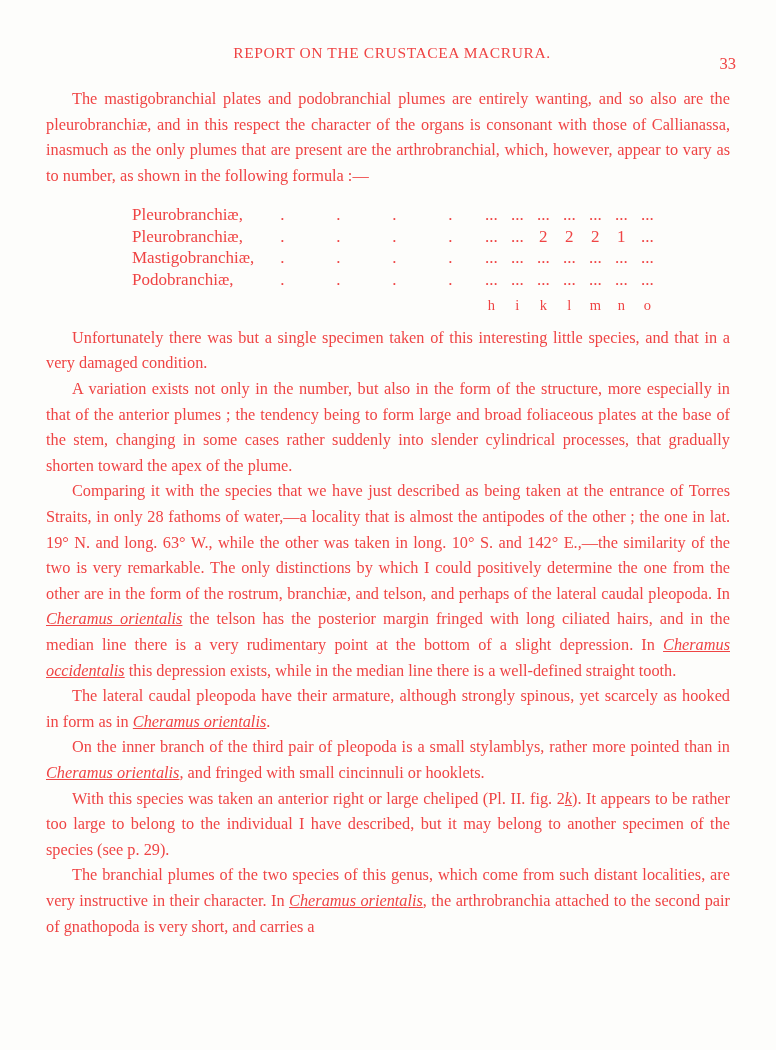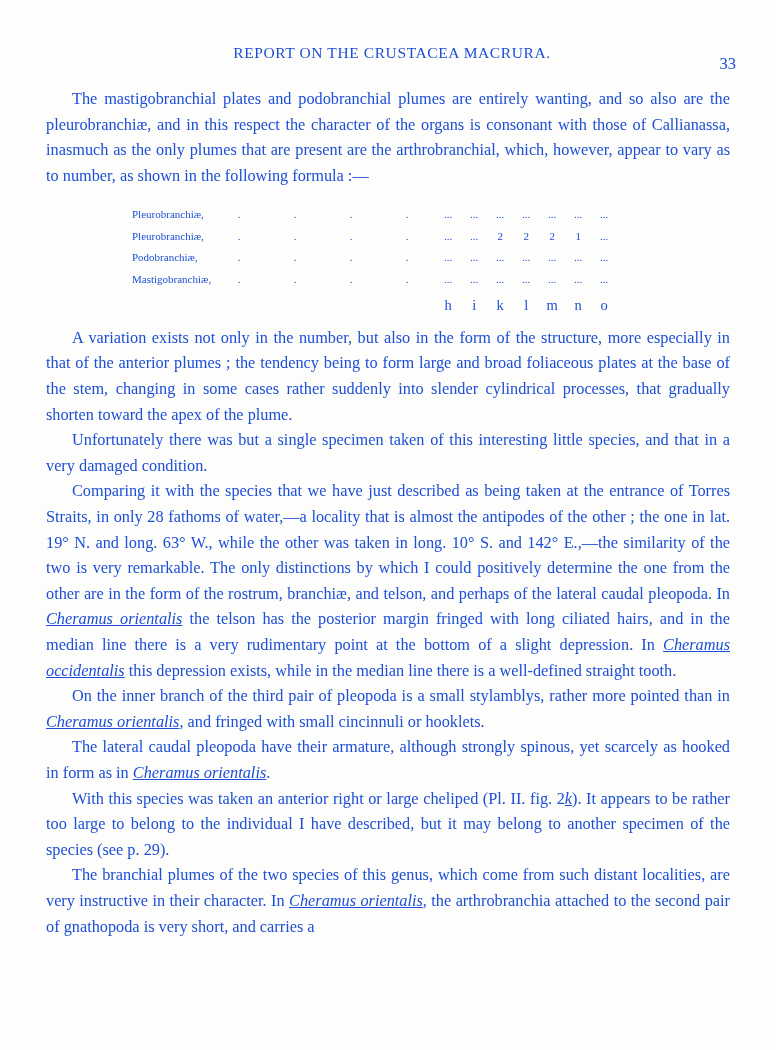--- a/index.html
+++ b/index.html
@@ -6,21 +6,21 @@
     margin: 0;
     padding: 0;
     background: #ffffff;
   }
   .page {
     position: relative;
     width: 776px;
     height: 1050px;
     background: #fdfdfb;
     font-family: "Liberation Serif", serif;
-    color: #1d4ed8;
+    color: #ef4444;
     overflow: hidden;
   }
   .header {
     position: absolute;
     top: 44px;
     left: 48px;
     right: 40px;
     height: 22px;
   }
   .running-title {
@@ -63,21 +63,21 @@
     margin: 16px 0 8px 0;
     padding-left: 86px;
     font-size: 13.3px;
     line-height: 21px;
   }
   table.formula-table {
     border-collapse: collapse;
   }
   table.formula-table td {
     padding: 0;
-    font-size: 11px;
+    font-size: 17px;
     line-height: 21.5px;
     white-space: nowrap;
     vertical-align: bottom;
   }
   td.fname {
     padding-right: 14px;
     font-variant: normal;
   }
   td.dot {
     width: 56px;
@@ -141,35 +141,35 @@
           <td class="dot">.</td>
           <td class="dots">...</td>
           <td class="dots">...</td>
           <td class="num">2</td>
           <td class="num">2</td>
           <td class="num">2</td>
           <td class="num">1</td>
           <td class="num">...</td>
         </tr>
         <tr>
+          <td class="fname">Mastigobranchiæ,</td>
+          <td class="dot">.</td>
+          <td class="dot">.</td>
+          <td class="dot">.</td>
+          <td class="dot">.</td>
+          <td class="dots">...</td>
+          <td class="dots">...</td>
+          <td class="num">...</td>
+          <td class="num">...</td>
+          <td class="num">...</td>
+          <td class="num">...</td>
+          <td class="num">...</td>
+        </tr>
+        <tr>
           <td class="fname">Podobranchiæ,</td>
-          <td class="dot">.</td>
-          <td class="dot">.</td>
-          <td class="dot">.</td>
-          <td class="dot">.</td>
-          <td class="dots">...</td>
-          <td class="dots">...</td>
-          <td class="num">...</td>
-          <td class="num">...</td>
-          <td class="num">...</td>
-          <td class="num">...</td>
-          <td class="num">...</td>
-        </tr>
-        <tr>
-          <td class="fname">Mastigobranchiæ,</td>
           <td class="dot">.</td>
           <td class="dot">.</td>
           <td class="dot">.</td>
           <td class="dot">.</td>
           <td class="dots">...</td>
           <td class="dots">...</td>
           <td class="num">...</td>
           <td class="num">...</td>
           <td class="num">...</td>
           <td class="num">...</td>
@@ -186,34 +186,34 @@
           <td>k</td>
           <td>l</td>
           <td>m</td>
           <td>n</td>
           <td>o</td>
         </tr>
       </tbody>
         </table>
     </div>
 
+    <p class="para indent">Unfortunately there was but a single specimen taken of this interesting little species, and that in a very damaged condition.</p>
+
     <p class="para indent after-formula">A variation exists not only in the number, but also in the form of the structure, more especially in that of the anterior plumes ; the tendency being to form large and broad foliaceous plates at the base of the stem, changing in some cases rather suddenly into slender cylindrical processes, that gradually shorten toward the apex of the plume.</p>
 
-    <p class="para indent">Unfortunately there was but a single specimen taken of this interesting little species, and that in a very damaged condition.</p>
-
     <p class="para indent">
       <span>Comparing it with the species that we have just described as being taken at the entrance of Torres Straits, in only 28 fathoms of water,—a locality that is almost the antipodes of the other ; the one in lat. 19° N. and long. 63° W., while the other was taken in long. 10° S. and 142° E.,—the similarity of the two is very remarkable. The only distinctions by which I could positively determine the one from the other are in the form of the rostrum, branchiæ, and telson, and perhaps of the lateral caudal pleopoda. In </span><em>Cheramus orientalis</em><span> the telson has the posterior margin fringed with long ciliated hairs, and in the median line there is a very rudimentary point at the bottom of a slight depression.  In </span><em>Cheramus occidentalis</em><span> this depression exists, while in the median line there is a well-defined straight tooth.</span>
     </p>
 
     <p class="para indent">
+      <span>The lateral caudal pleopoda have their armature, although strongly spinous, yet scarcely as hooked in form as in </span><em>Cheramus orientalis</em><span>.</span>
+    </p>
+
+    <p class="para indent">
       <span>On the inner branch of the third pair of pleopoda is a small stylamblys, rather more pointed than in </span><em>Cheramus orientalis</em><span>, and fringed with small cincinnuli or hooklets.</span>
-    </p>
-
-    <p class="para indent">
-      <span>The lateral caudal pleopoda have their armature, although strongly spinous, yet scarcely as hooked in form as in </span><em>Cheramus orientalis</em><span>.</span>
     </p>
 
     <p class="para indent">
       <span>With this species was taken an anterior right or large cheliped (Pl. II. fig. 2</span><em>k</em><span>).  It appears to be rather too large to belong to the individual I have described, but it may belong to another specimen of the species (see p. 29).</span>
     </p>
 
     <p class="para indent">
       <span>The branchial plumes of the two species of this genus, which come from such distant localities, are very instructive in their character.  In </span><em>Cheramus orientalis</em><span>, the arthrobranchia attached to the second pair of gnathopoda is very short, and carries a</span>
     </p>
 

